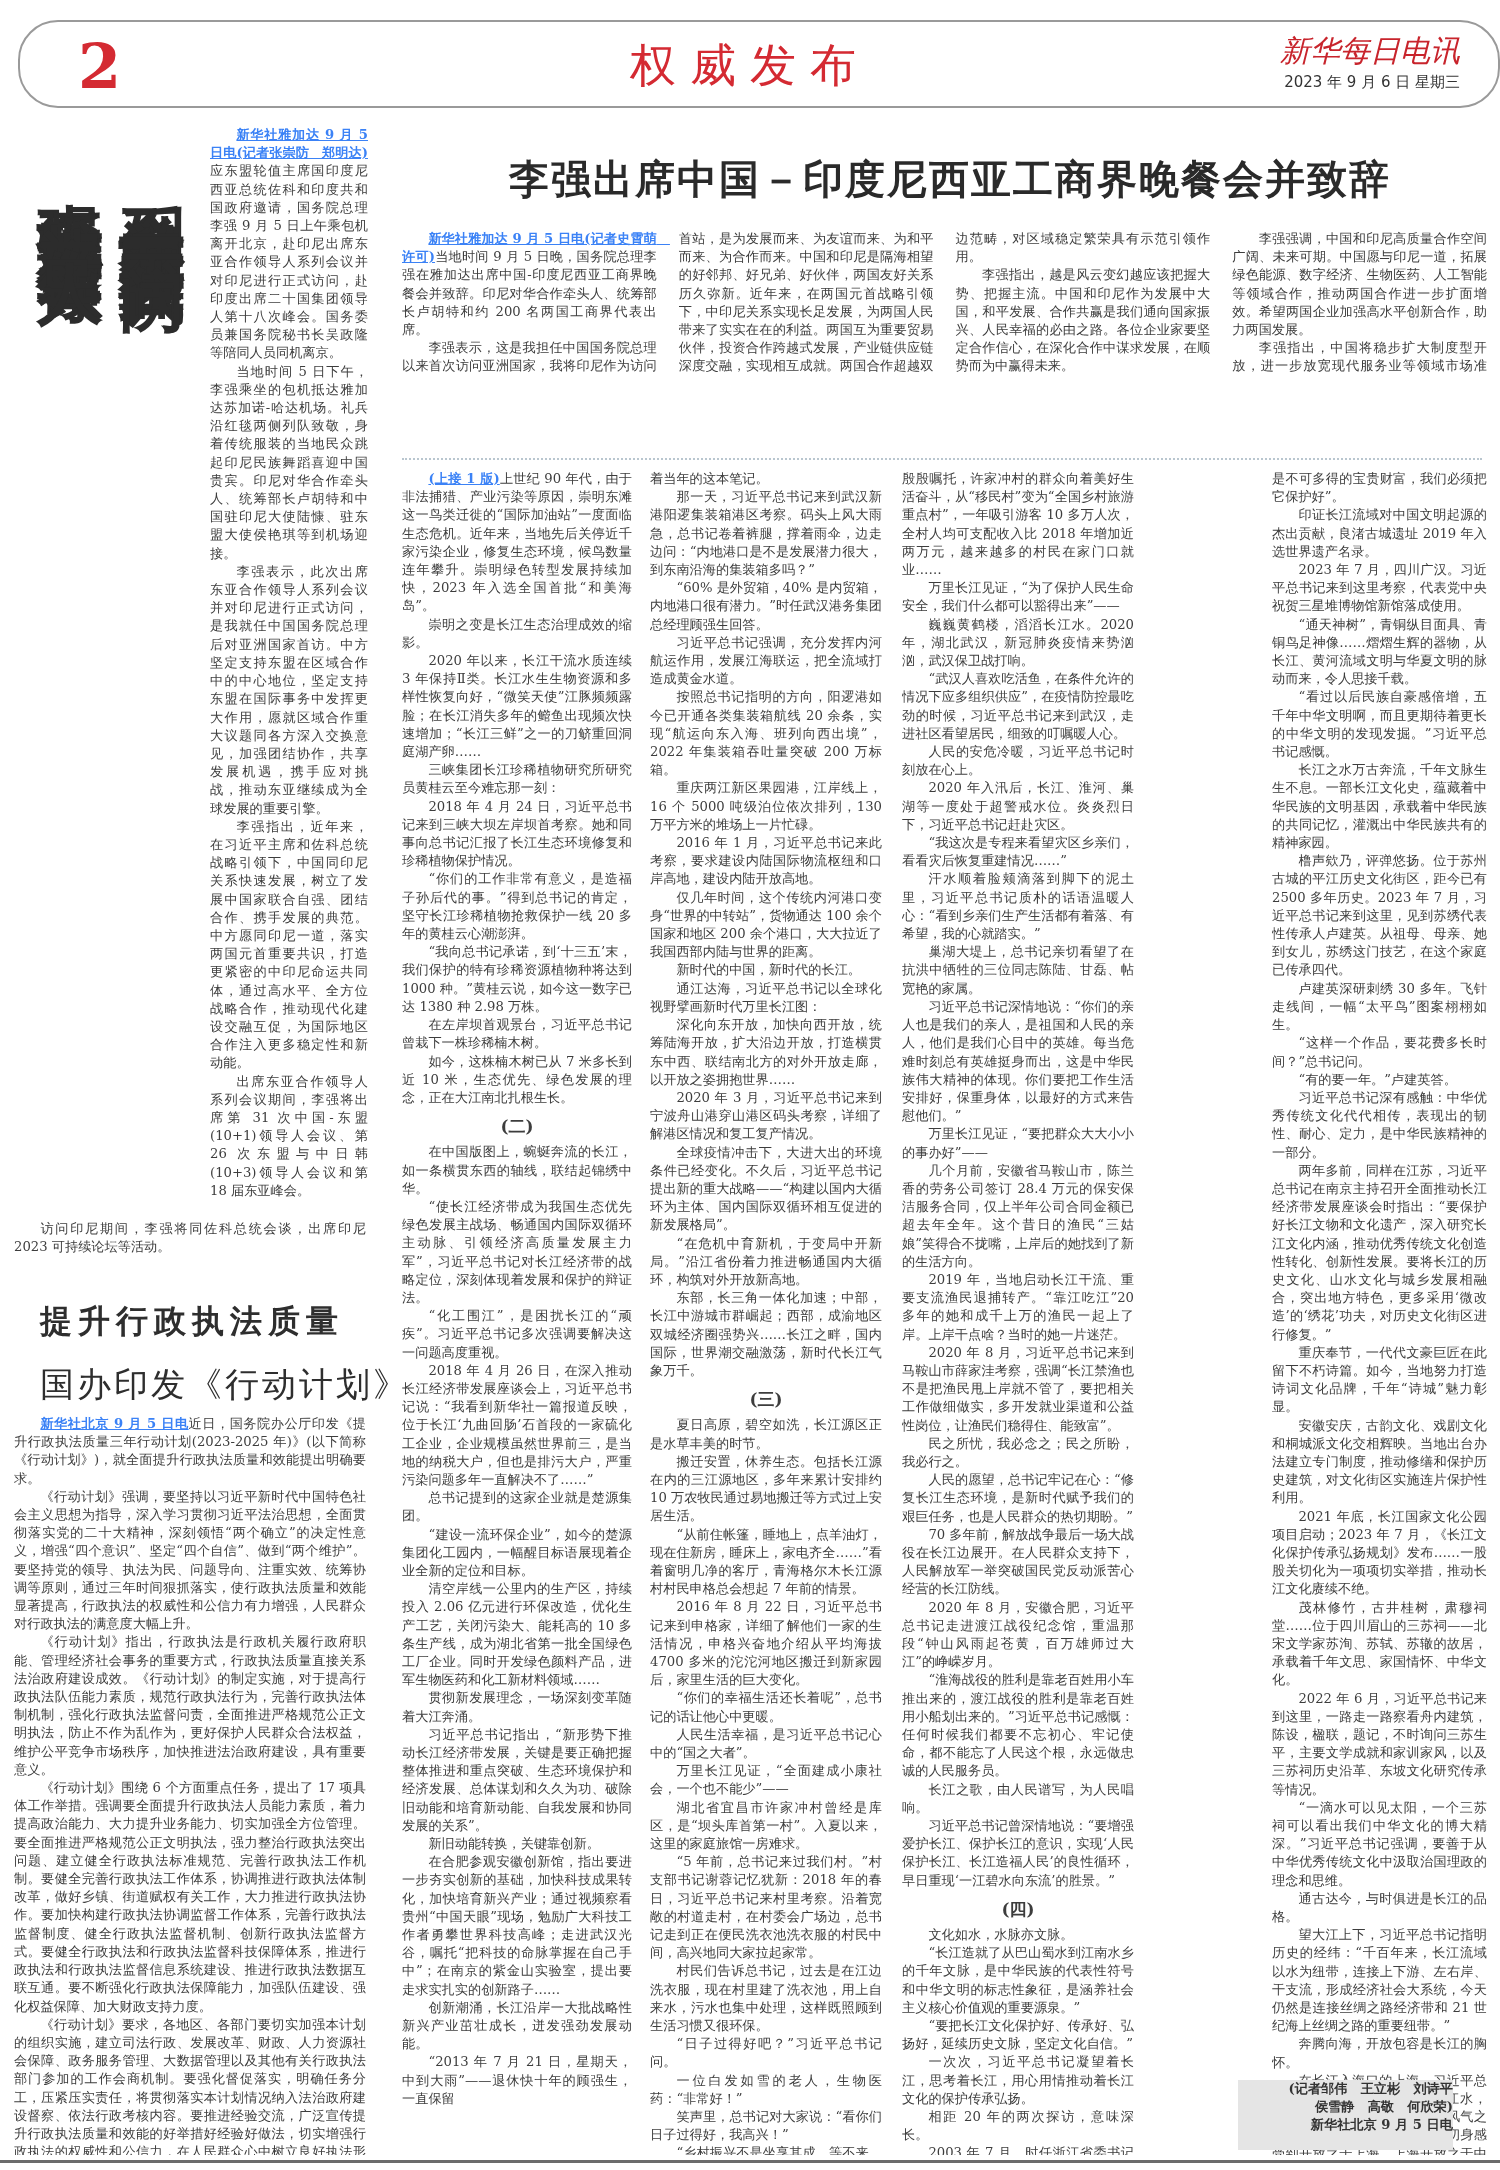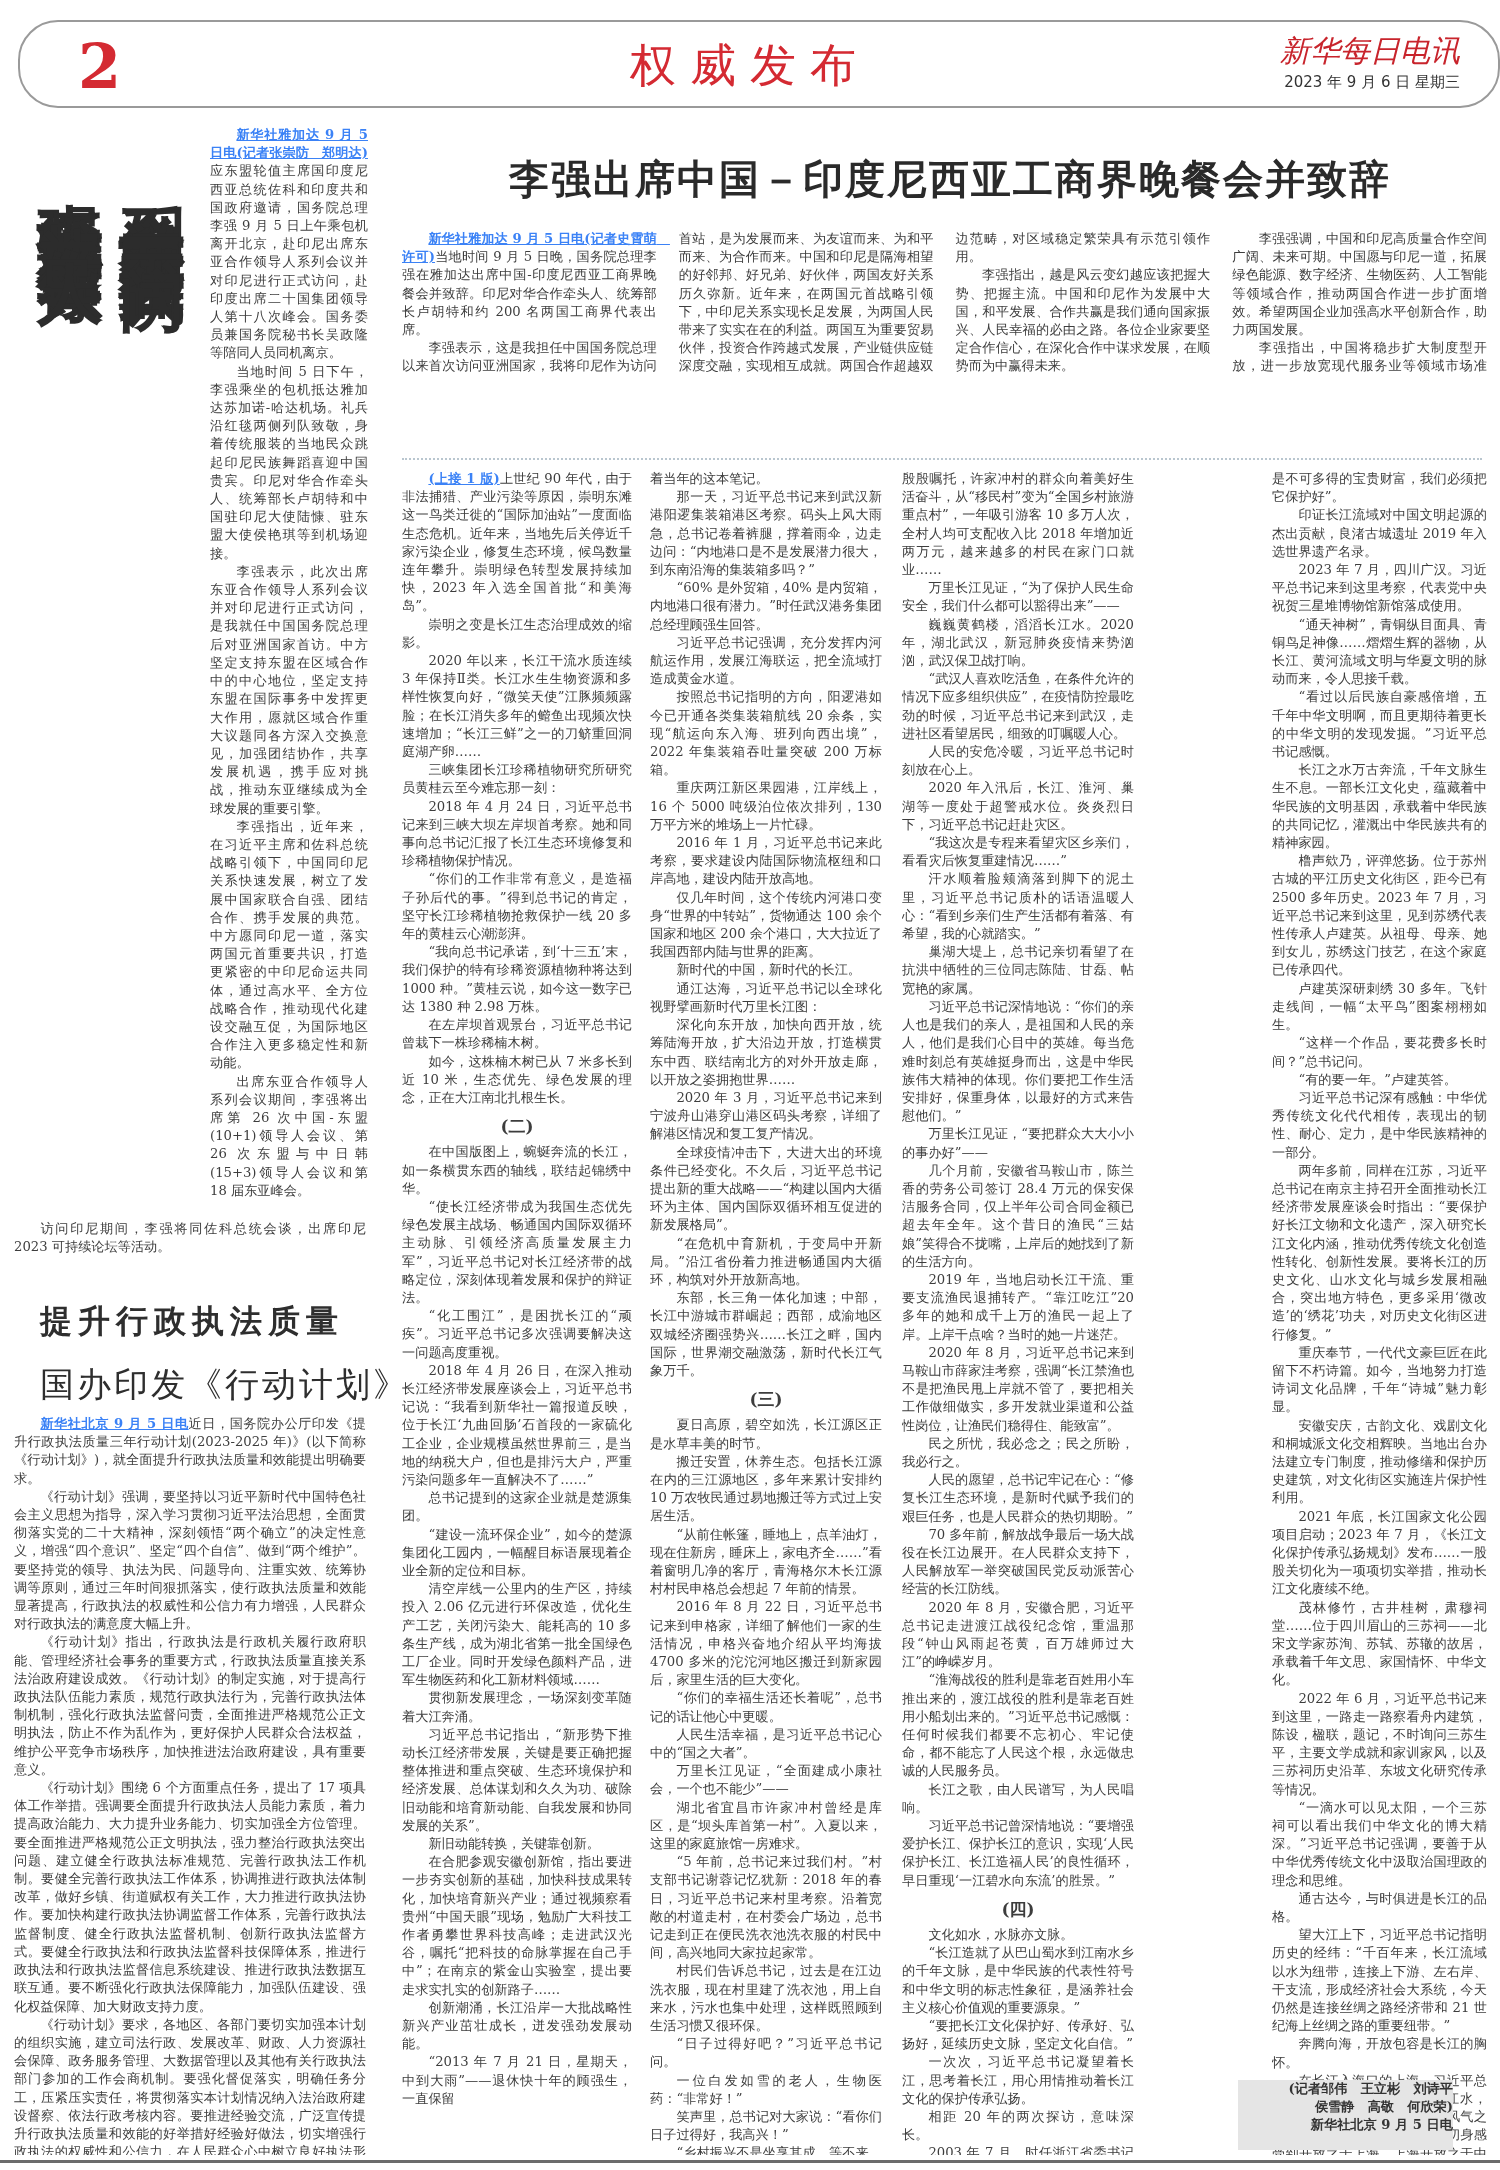--- a/index.html
+++ b/index.html
@@ -52,21 +52,21 @@
 </div>
 
 <div class="vhead" style="left:38px; top:150px;" data-name="story-left-headline-1">李强抵达雅加达出席东亚合作领导人</div>
 <div class="vhead" style="left:120px; top:150px;" data-name="story-left-headline-2">系列会议并对印度尼西亚进行正式访问</div>
 
 <div class="col p" style="left:210px; top:126px; width:158px; height:1125px;" data-name="story-left-body">
   <p><b data-name="story-left-dateline">新华社雅加达 9 月 5 日电(记者张崇防　郑明达)</b><span>应东盟轮值主席国印度尼西亚总统佐科和印度共和国政府邀请，国务院总理李强 9 月 5 日上午乘包机离开北京，赴印尼出席东亚合作领导人系列会议并对印尼进行正式访问，赴印度出席二十国集团领导人第十八次峰会。国务委员兼国务院秘书长吴政隆等陪同人员同机离京。</span></p>
   <p>当地时间 5 日下午，李强乘坐的包机抵达雅加达苏加诺-哈达机场。礼兵沿红毯两侧列队致敬，身着传统服装的当地民众跳起印尼民族舞蹈喜迎中国贵宾。印尼对华合作牵头人、统筹部长卢胡特和中国驻印尼大使陆慷、驻东盟大使侯艳琪等到机场迎接。</p>
   <p>李强表示，此次出席东亚合作领导人系列会议并对印尼进行正式访问，是我就任中国国务院总理后对亚洲国家首访。中方坚定支持东盟在区域合作中的中心地位，坚定支持东盟在国际事务中发挥更大作用，愿就区域合作重大议题同各方深入交换意见，加强团结协作，共享发展机遇，携手应对挑战，推动东亚继续成为全球发展的重要引擎。</p>
   <p>李强指出，近年来，在习近平主席和佐科总统战略引领下，中国同印尼关系快速发展，树立了发展中国家联合自强、团结合作、携手发展的典范。中方愿同印尼一道，落实两国元首重要共识，打造更紧密的中印尼命运共同体，通过高水平、全方位战略合作，推动现代化建设交融互促，为国际地区合作注入更多稳定性和新动能。</p>
-  <p>出席东亚合作领导人系列会议期间，李强将出席第 26 次中国-东盟(10+1)领导人会议、第 26 次东盟与中日韩(15+3)领导人会议和第 18 届东亚峰会。</p>
+  <p>出席东亚合作领导人系列会议期间，李强将出席第 31 次中国-东盟(10+1)领导人会议、第 26 次东盟与中日韩(10+3)领导人会议和第 18 届东亚峰会。</p>
 </div>
 <div class="col p" style="left:14px; top:1220px; width:352px; height:40px;" data-name="story-left-tail">
   <p>访问印尼期间，李强将同佐科总统会谈，出席印尼 2023 可持续论坛等活动。</p>
 </div>
 
 <div class="sub-head1" data-name="law-story-headline">提升行政执法质量</div>
 <div class="sub-head2" data-name="law-story-subheadline">国办印发《行动计划》</div>
 <div class="col p" style="left:14px; top:1415px; width:352px; height:740px;" data-name="law-story-body">
   <p><b data-name="law-story-dateline">新华社北京 9 月 5 日电</b><span>近日，国务院办公厅印发《提升行政执法质量三年行动计划(2023-2025 年)》(以下简称《行动计划》)，就全面提升行政执法质量和效能提出明确要求。</span></p>
   <p>《行动计划》强调，要坚持以习近平新时代中国特色社会主义思想为指导，深入学习贯彻习近平法治思想，全面贯彻落实党的二十大精神，深刻领悟“两个确立”的决定性意义，增强“四个意识”、坚定“四个自信”、做到“两个维护”。要坚持党的领导、执法为民、问题导向、注重实效、统筹协调等原则，通过三年时间狠抓落实，使行政执法质量和效能显著提高，行政执法的权威性和公信力有力增强，人民群众对行政执法的满意度大幅上升。</p>

